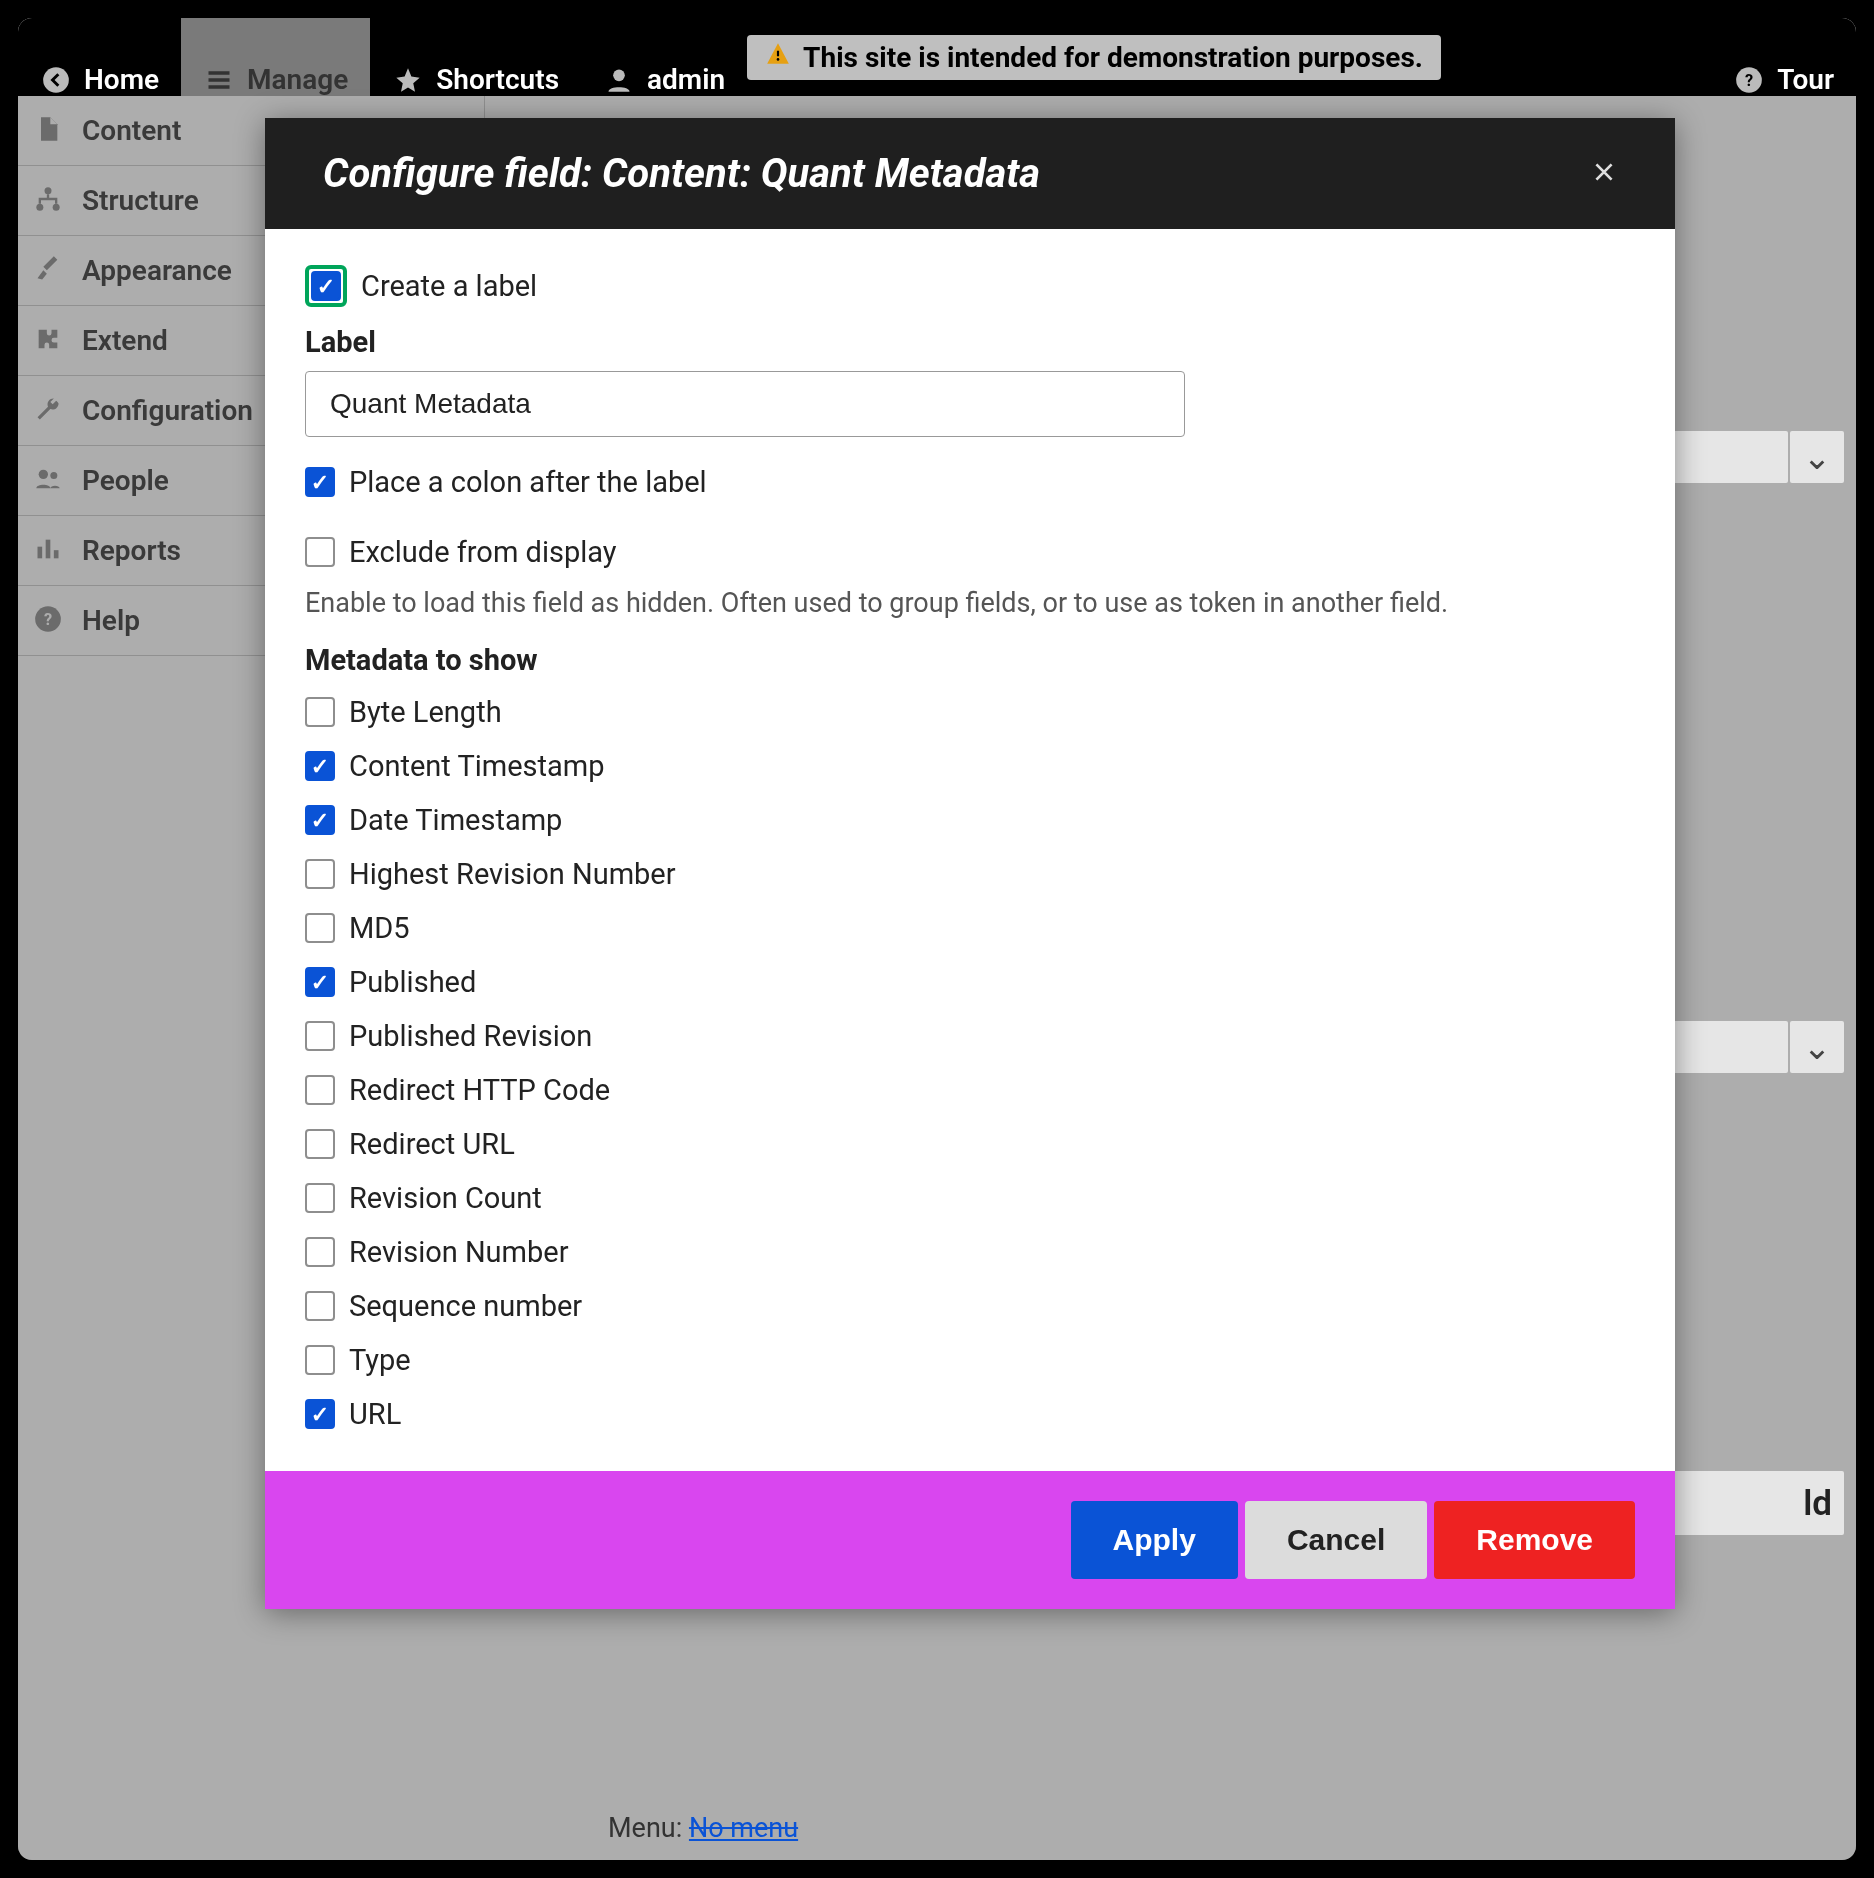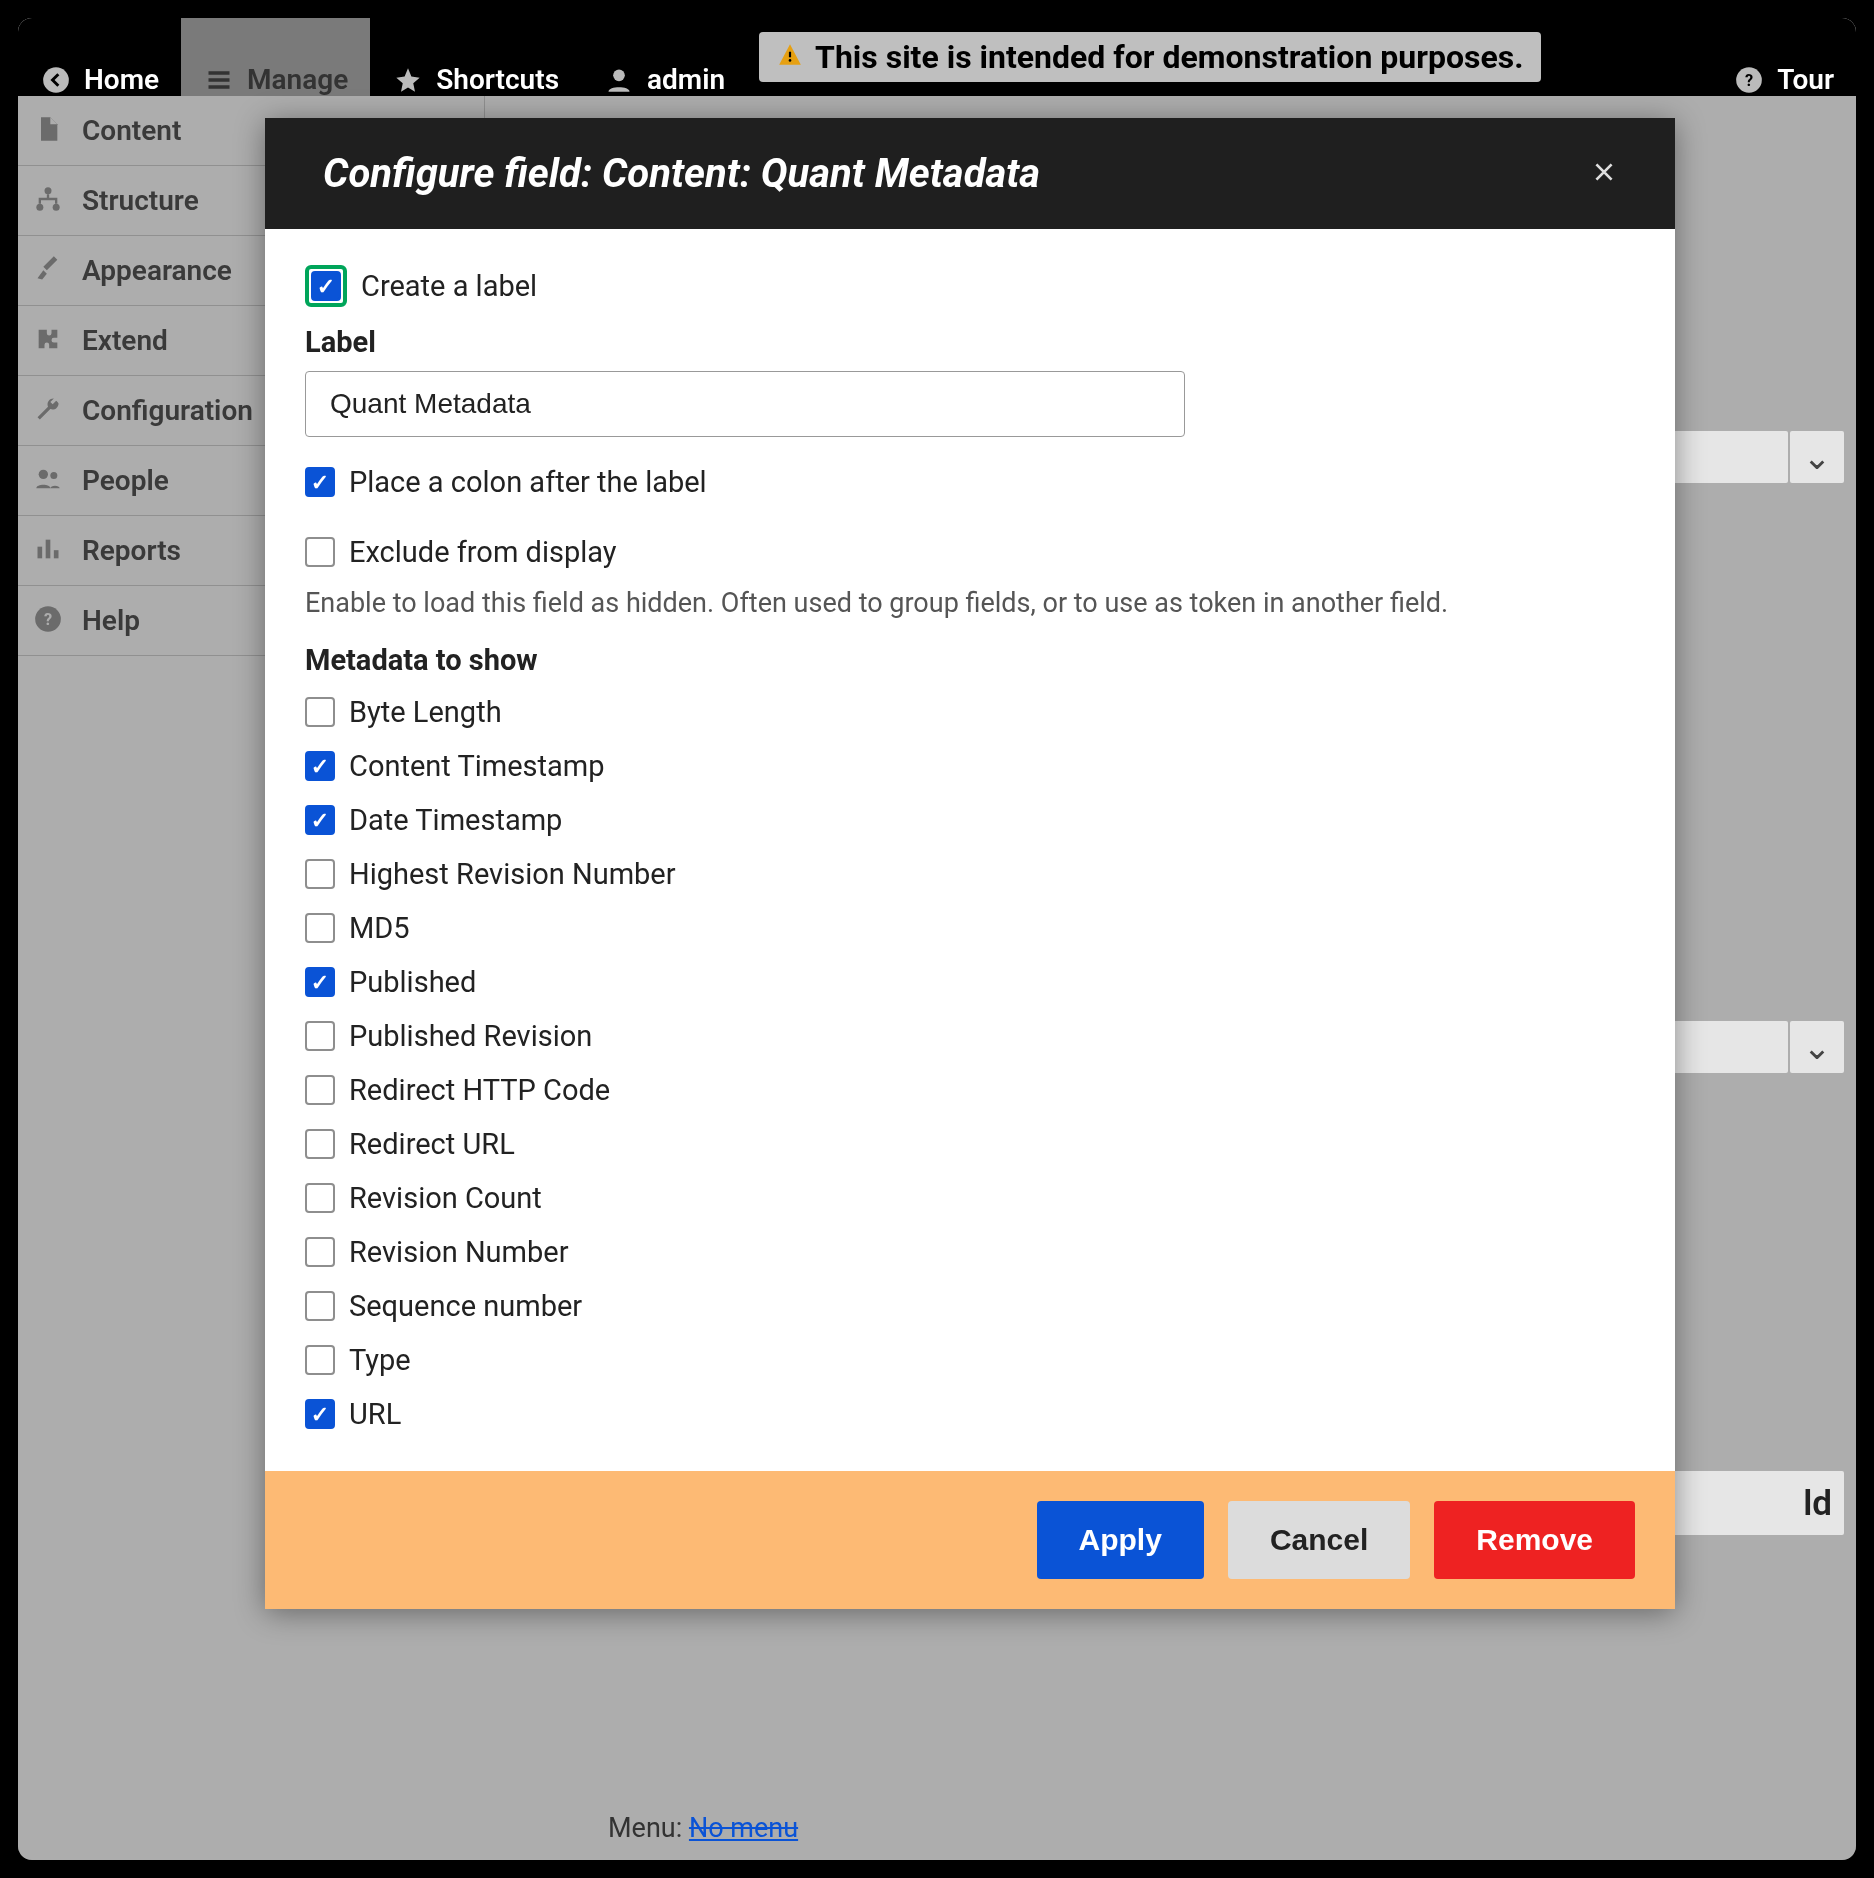--- a/index.html
+++ b/index.html
@@ -41,22 +41,22 @@
 }
 .demo-banner {
   background: #bfbfbf;
   color: #000;
   font-weight: 700;
   padding: 6px 18px;
   border-radius: 4px;
   display: flex;
   align-items: center;
   gap: 12px;
-  margin: auto 12px;
-  font-size: 32px;
+  margin: auto 0;
+  font-size: 28px;
 }
 .tour-item { margin-left: auto; }
 .admin-menu {
   position: absolute;
   top: 78px; left: 0;
   width: 467px;
   background: #fff;
   border-right: 1px solid #d4d4d4;
 }
 .admin-menu-item {
@@ -131,25 +131,25 @@
   font-size: 28px;
   border: 1px solid #999;
   border-radius: 4px;
   margin-bottom: 28px;
   color:#222;
 }
 .help-text { font-size: 27px; color:#555; margin: 4px 0 24px; }
 .section-head { font-size: 29px; font-weight:700; color:#222; margin: 10px 0 18px; }
 .meta-list .cb-row { margin-bottom: 20px; }
 .modal-footer {
-  background:#fdba74;
+  background:#d946ef;
   padding: 30px 40px;
   display:flex;
   justify-content:flex-end;
-  gap: 24px;
+  gap: 7px;
 }
 .btn { font-size: 30px; font-weight:700; padding: 22px 42px; border:none; border-radius:4px; cursor:pointer; }
 .btn-primary { background:#0a53d6; color:#fff; }
 .btn-secondary { background:#dcdcdc; color:#222; }
 .btn-danger { background:#e22; color:#fff; }
 .menu-line {
   position:absolute; bottom: 16px; left: 590px; font-size:27px; color:#333;
 }
 .menu-line a { color:#0a53d6; text-decoration: line-through underline; }
 </style>

